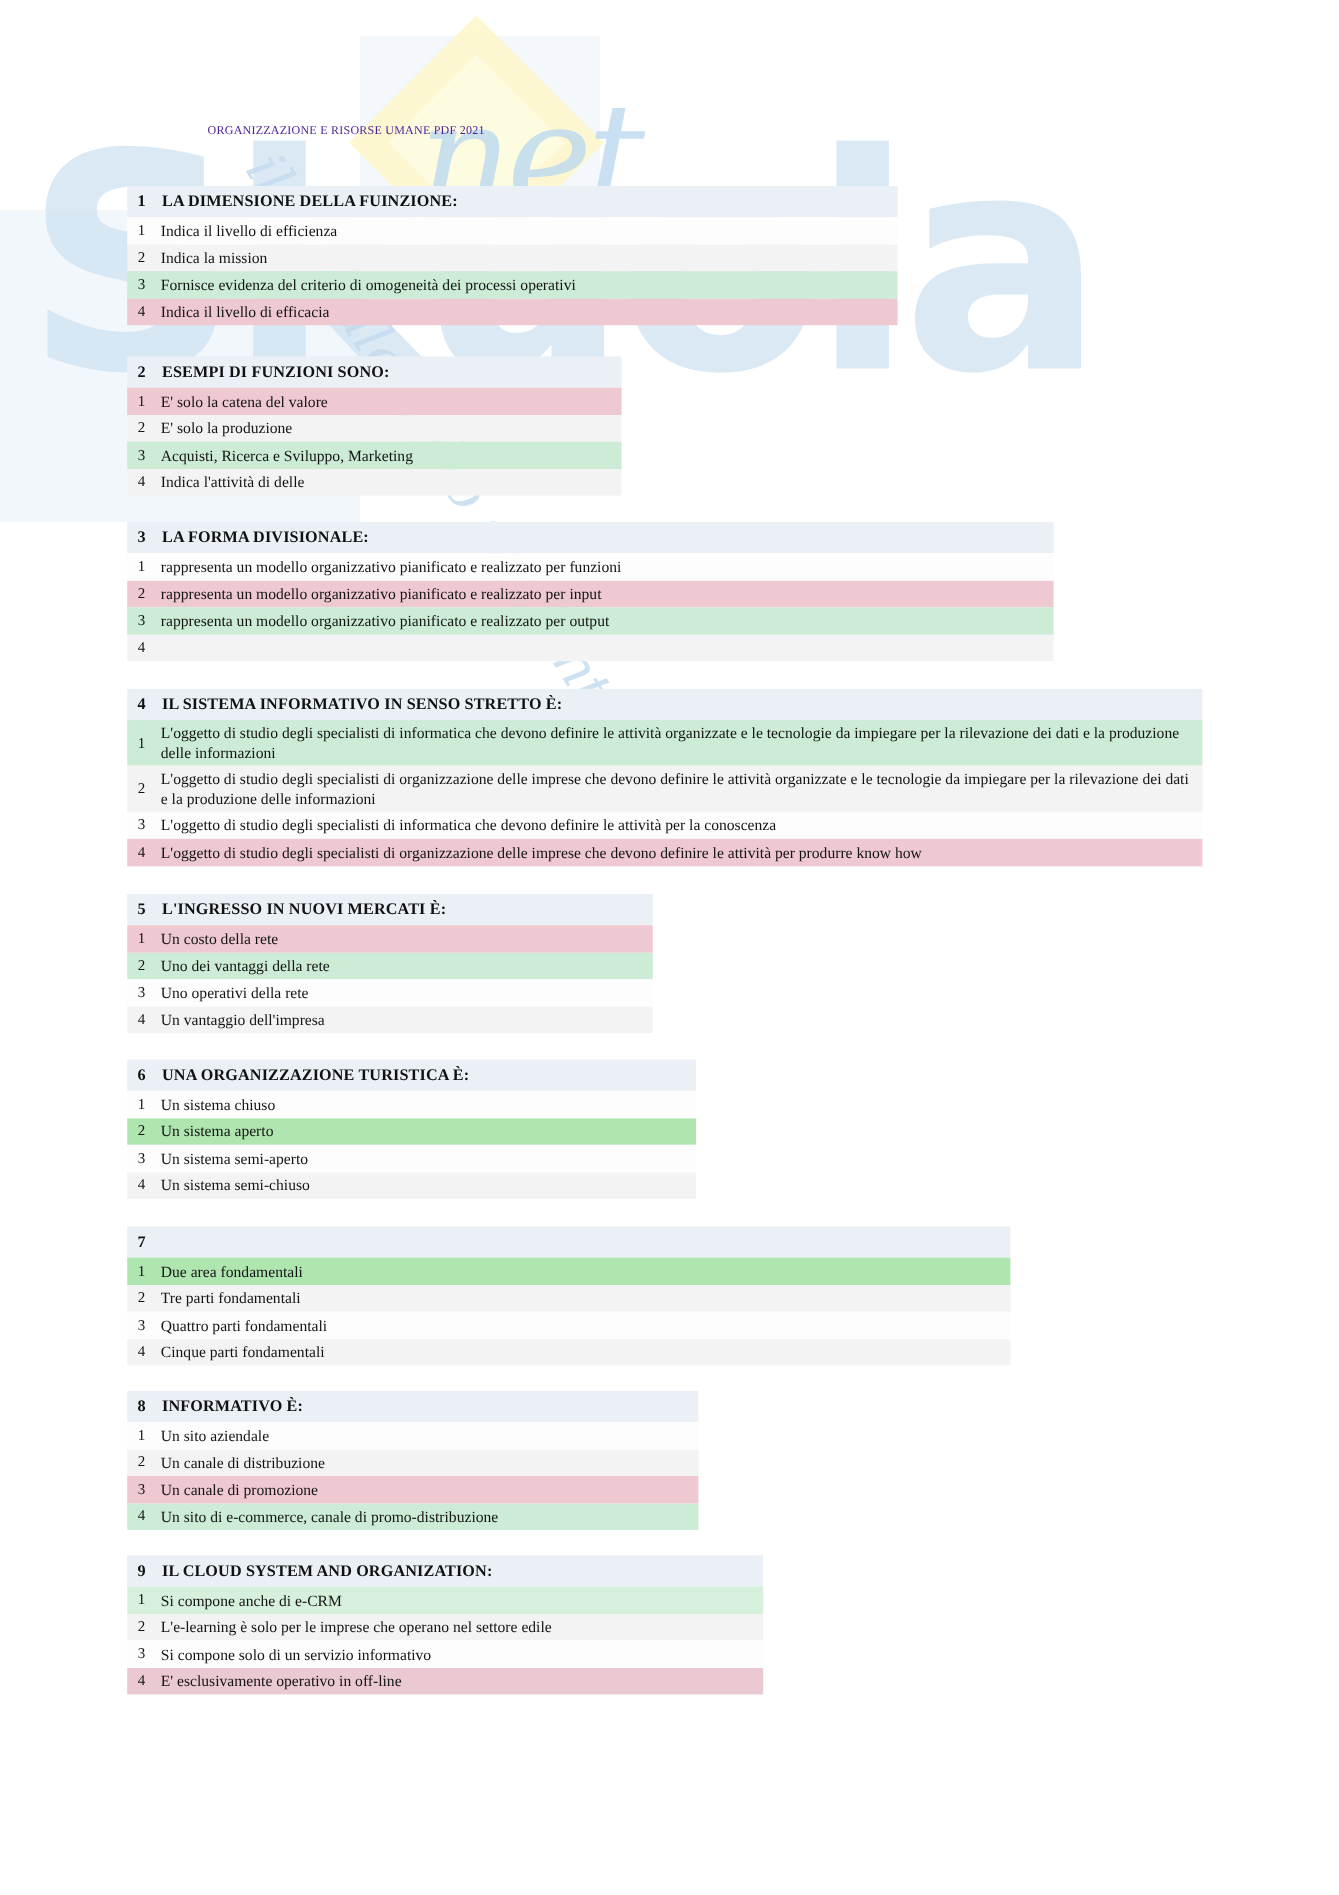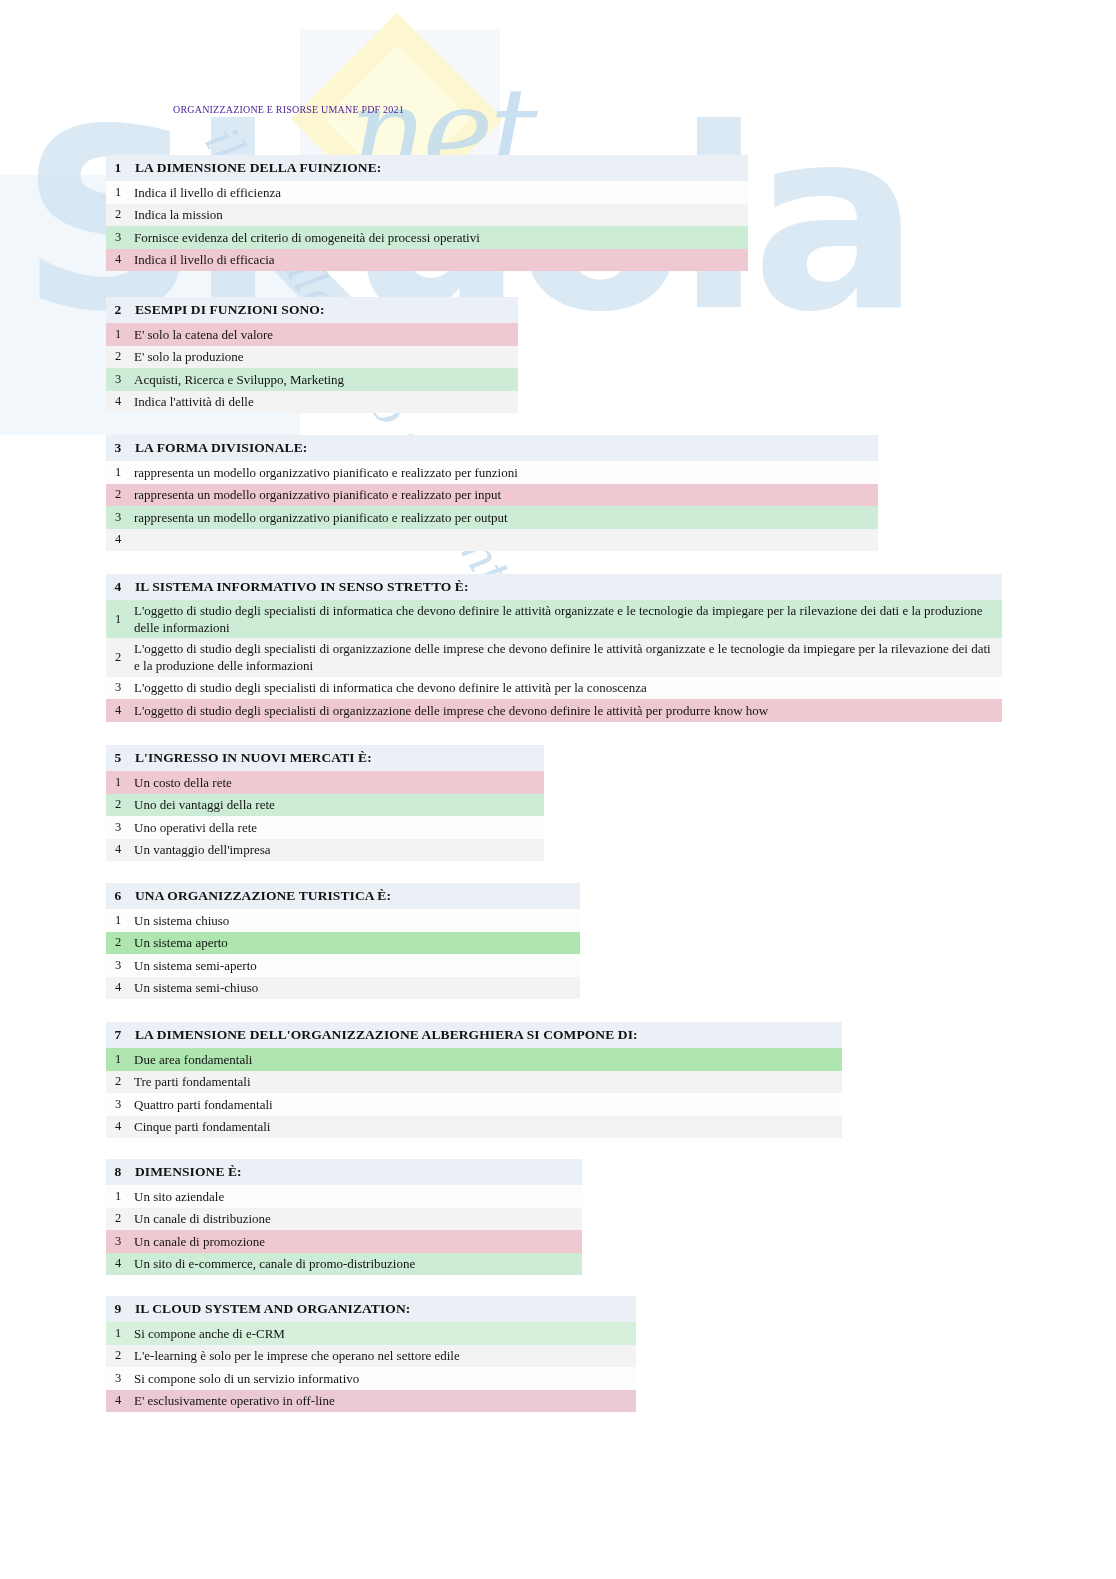--- a/index.html
+++ b/index.html
@@ -308,21 +308,20 @@
           <span class="o-text">Un sistema semi-aperto</span>
         </div>
         <div class="opt-row bg-grey">
           <span class="o-num">4</span>
           <span class="o-text">Un sistema semi-chiuso</span>
         </div>
       </div>
       <div class="question-block" style="top: 1022px; width: 736px;">
         <div class="q-header">
           <span class="q-num">7</span>
-          <span class="q-text">LA DIMENSIONE DELL'ORGANIZZAZIONE ALBERGHIERA SI COMPONE DI:</span>
         </div>
         <div class="opt-row bg-green-strong">
           <span class="o-num">1</span>
           <span class="o-text">Due area fondamentali</span>
         </div>
         <div class="opt-row bg-grey">
           <span class="o-num">2</span>
           <span class="o-text">Tre parti fondamentali</span>
         </div>
         <div class="opt-row bg-white">
@@ -330,21 +329,21 @@
           <span class="o-text">Quattro parti fondamentali</span>
         </div>
         <div class="opt-row bg-grey">
           <span class="o-num">4</span>
           <span class="o-text">Cinque parti fondamentali</span>
         </div>
       </div>
       <div class="question-block" style="top: 1159px; width: 476px;">
         <div class="q-header">
           <span class="q-num">8</span>
-          <span class="q-text">DIMENSIONE È:</span>
+          <span class="q-text">INFORMATIVO È:</span>
         </div>
         <div class="opt-row bg-white">
           <span class="o-num">1</span>
           <span class="o-text">Un sito aziendale</span>
         </div>
         <div class="opt-row bg-grey">
           <span class="o-num">2</span>
           <span class="o-text">Un canale di distribuzione</span>
         </div>
         <div class="opt-row bg-pink">

